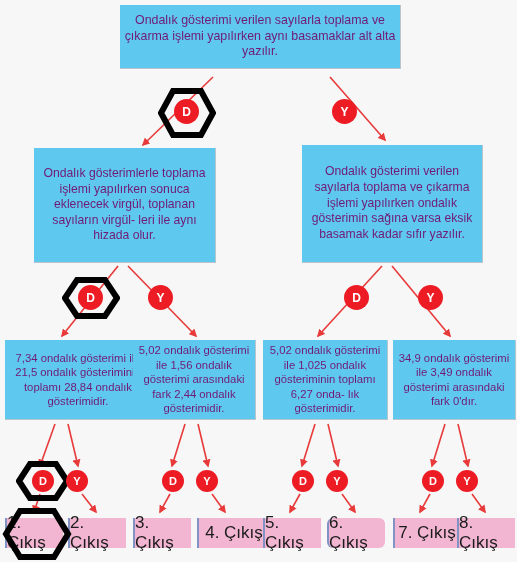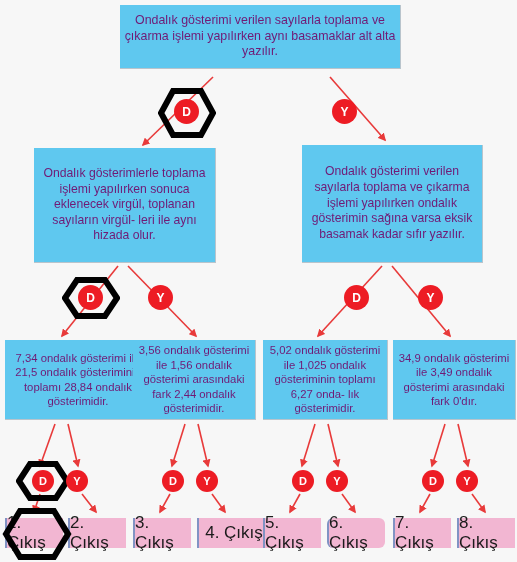--- a/index.html
+++ b/index.html
@@ -142,21 +142,21 @@
   </div>
 
   <div class="node node-l2b">
     <span>Ondalık gösterimi verilen sayılarla toplama ve çıkarma işlemi yapılırken ondalık gösterimin sağına varsa eksik basamak kadar sıfır yazılır.</span>
   </div>
 
   <div class="node node-leaf leaf1">
     <span>7,34 ondalık gösterimi ile 21,5 ondalık gösteriminin toplamı 28,84 ondalık gösterimidir.</span>
   </div>
   <div class="node node-leaf leaf2">
-    <span>3,56 ondalık gösterimi ile 1,56 ondalık gösterimi arasındaki fark 2,44 ondalık gösterimidir.</span>
+    <span>5,02 ondalık gösterimi ile 1,56 ondalık gösterimi arasındaki fark 2,44 ondalık gösterimidir.</span>
   </div>
   <div class="node node-leaf leaf3">
     <span>5,02 ondalık gösterimi ile 1,025 ondalık gösteriminin toplamı 6,27 onda- lık gösterimidir.</span>
   </div>
   <div class="node node-leaf leaf4">
     <span>34,9 ondalık gösterimi ile 3,49 ondalık gösterimi arasındaki fark 0'dır.</span>
   </div>
 
   <div class="hexring" style="left:158px; top:88px;">
     <svg width="58" height="50" viewBox="0 0 58 50">
@@ -229,21 +229,21 @@
   </div>
   <div class="out" style="left:197px; width:72px;">
     <span>4. Çıkış</span>
   </div>
   <div class="out" style="left:263px; width:58px;">
     <span>5. Çıkış</span>
   </div>
   <div class="out" style="left:327px; width:58px;border-radius:6px;">
     <span>6. Çıkış</span>
   </div>
-  <div class="out" style="left:393px; width:58px;">
+  <div class="out" style="left:393px; width:66px;">
     <span>7. Çıkış</span>
   </div>
   <div class="out" style="left:457px; width:58px;">
     <span>8. Çıkış</span>
   </div>
 
   <div class="hexring" style="left:2px; top:508px;">
     <svg width="70" height="52" viewBox="0 0 70 52">
       <polygon points="18,3 52,3 66,26 52,49 18,49 4,26" fill="none" stroke="#000000" stroke-width="6"></polygon>
     </svg>

